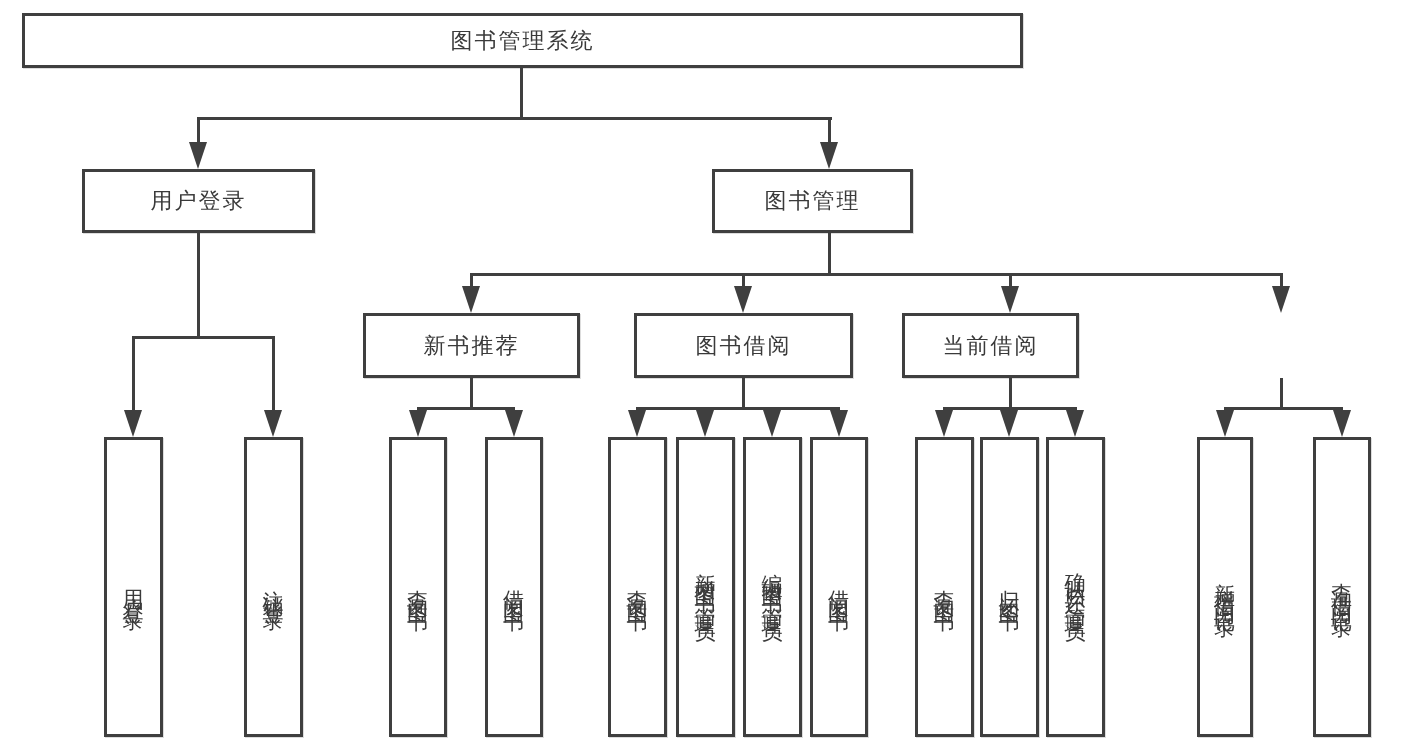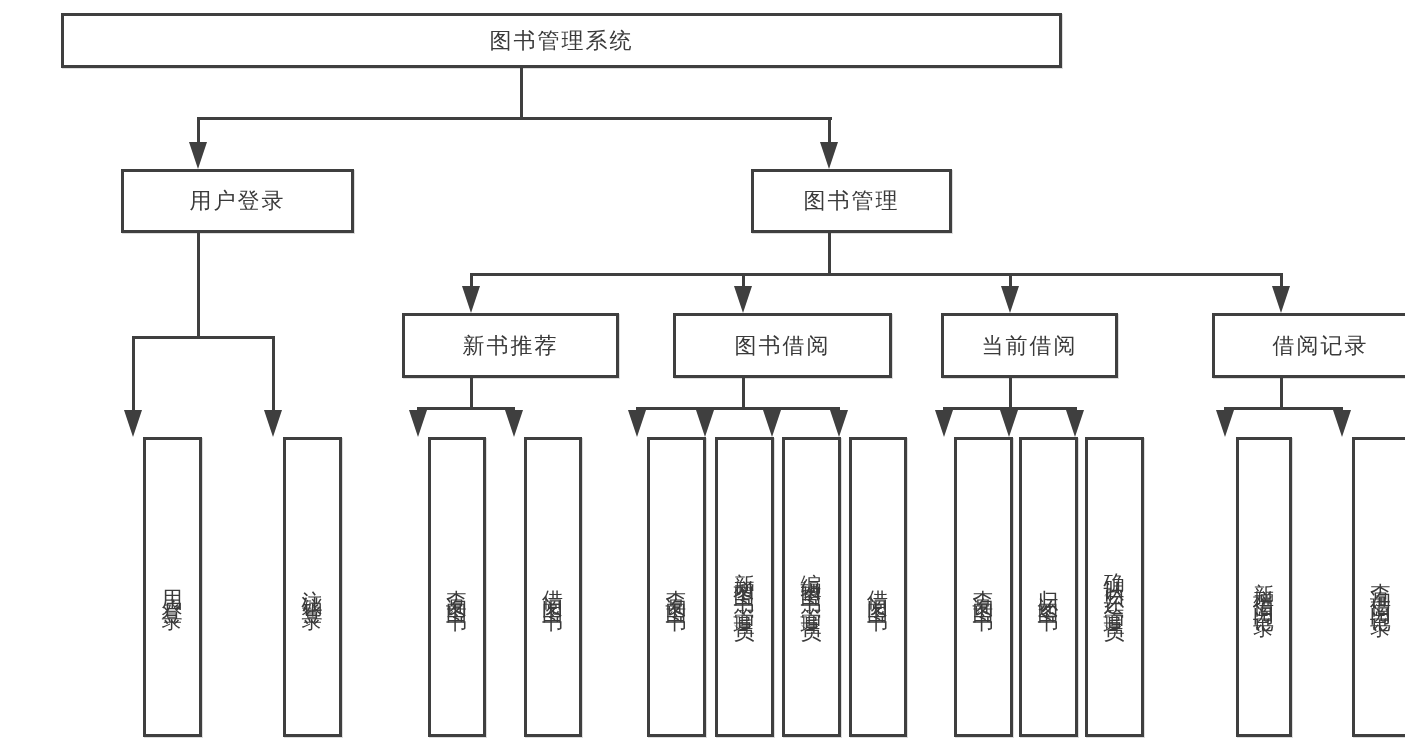--- a/index.html
+++ b/index.html
@@ -15,21 +15,20 @@
     box-sizing:border-box;
     border:3px solid #3f3f3f;
     background:#ffffff;
     display:flex;
     align-items:center;
     justify-content:center;
     color:#3a3a3a;
     font-size:22px;
     letter-spacing:2px;
     box-shadow:1px 1px 0 rgba(120,120,120,0.25);
-    margin-left:39px;
   }
   .node.vert{
     writing-mode:vertical-rl;
     text-orientation:mixed;
     font-size:21px;
     letter-spacing:7px;
     line-height:1;
   }
   .vl{position:absolute;width:3px;background:#3f3f3f;}
   .hl{position:absolute;height:3px;background:#3f3f3f;}
@@ -81,21 +80,20 @@
   <div class="vl" style="left:742px;top:273px;height:16px"></div>
   <div class="ar" style="left:734px;top:286px"></div>
   <div class="vl" style="left:1009px;top:273px;height:16px"></div>
   <div class="ar" style="left:1001px;top:286px"></div>
   <div class="vl" style="left:1280px;top:273px;height:16px"></div>
   <div class="ar" style="left:1272px;top:286px"></div>
 
   <div class="node" style="left:634px;top:313px;width:219px;height:65px">图书借阅</div>
   <div class="node" style="left:363px;top:313px;width:217px;height:65px">新书推荐</div>
   <div class="node" style="left:902px;top:313px;width:177px;height:65px">当前借阅</div>
-  <div class="node" style="left:1173px;top:313px;width:217px;height:65px">借阅记录</div>
 
   <div class="vl" style="left:470px;top:378px;height:29px"></div>
   <div class="hl" style="left:417px;top:407px;width:98px"></div>
   <div class="ar" style="left:409px;top:410px"></div>
   <div class="ar" style="left:505px;top:410px"></div>
 
   <div class="vl" style="left:742px;top:378px;height:29px"></div>
   <div class="hl" style="left:636px;top:407px;width:204px"></div>
   <div class="ar" style="left:628px;top:410px"></div>
   <div class="ar" style="left:696px;top:410px"></div>

